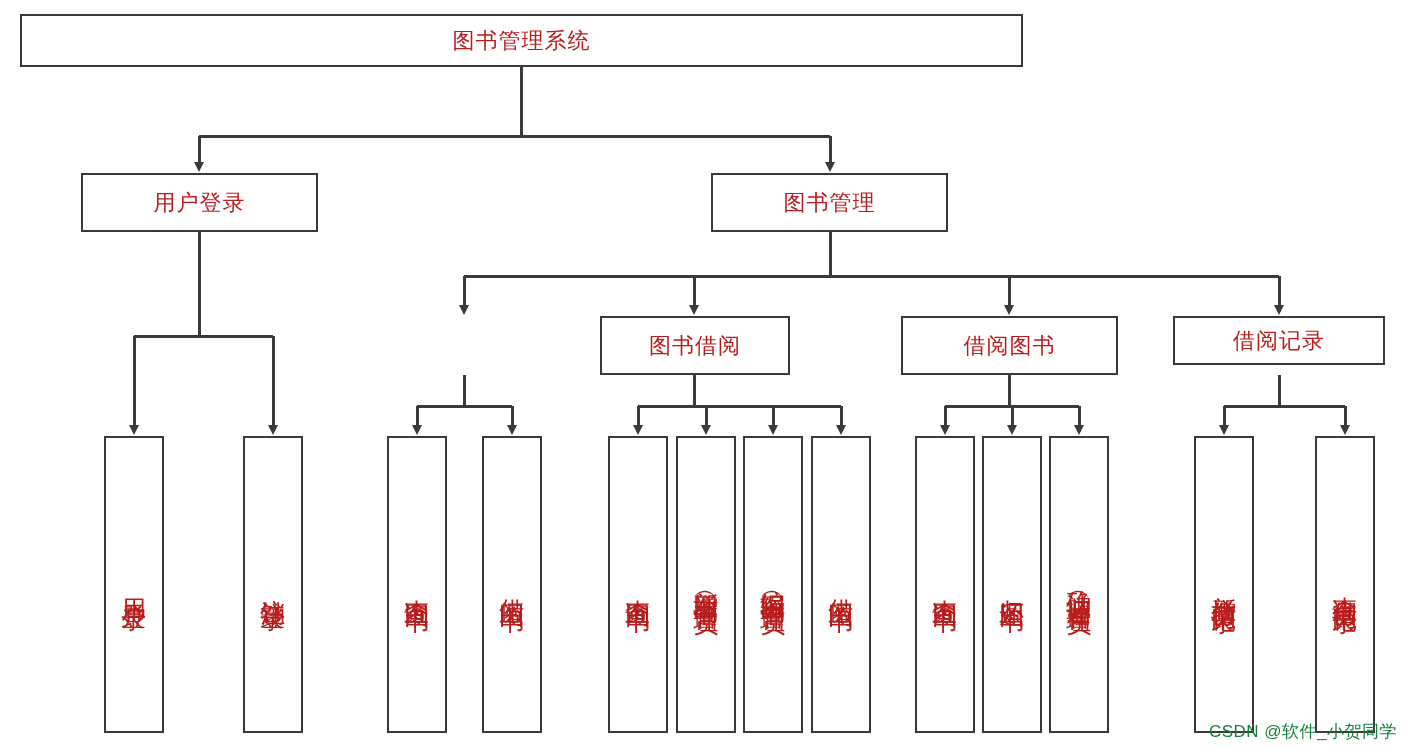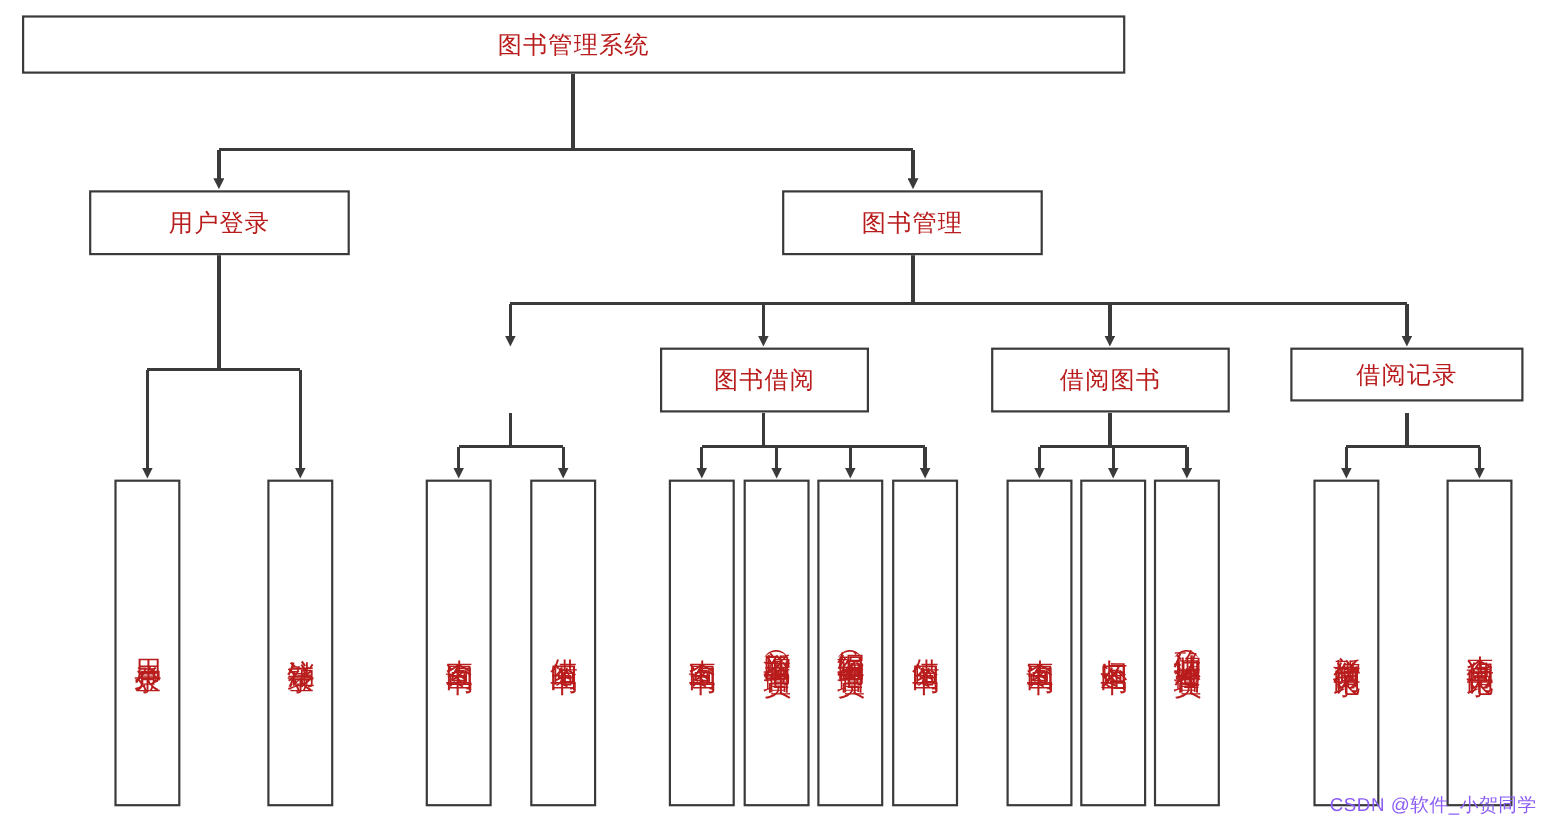--- a/index.html
+++ b/index.html
@@ -8,21 +8,21 @@
   #edges{position:absolute;left:0;top:0;width:1405px;height:747px;}
   .node{position:absolute;box-sizing:border-box;background:#fff;
         border:2.5px solid #3a3a3a;display:flex;align-items:center;justify-content:center;
         color:#b91c1c;}
   .node .lbl{display:block;text-align:center;line-height:1.18;}
   .node.h .lbl{font-size:22px;letter-spacing:1px;}
   .node.v{padding:6px 2px;}
   .node.v .lbl{writing-mode:vertical-rl;text-orientation:upright;
                font-size:25px;letter-spacing:3px;line-height:1.05;
                max-height:100%;}
-  .wm{position:absolute;right:8px;bottom:4px;font-size:17px;color:#8b5cf6;
+  .wm{position:absolute;right:8px;bottom:4px;font-size:17px;color:#15803d;
       letter-spacing:.5px;white-space:nowrap;}
 </style>
 </head>
 <body>
 
 <div id="canvas">
 
   <svg id="edges" viewBox="0 0 1405 747" xmlns="http://www.w3.org/2000/svg">
     <defs>
       <marker id="ah" markerWidth="10" markerHeight="10" refX="1" refY="5" orient="auto" markerUnits="userSpaceOnUse">

